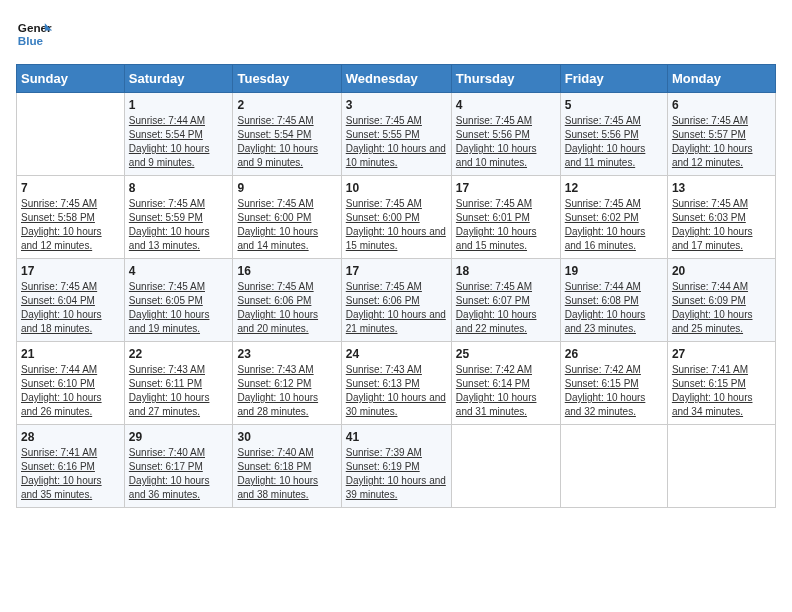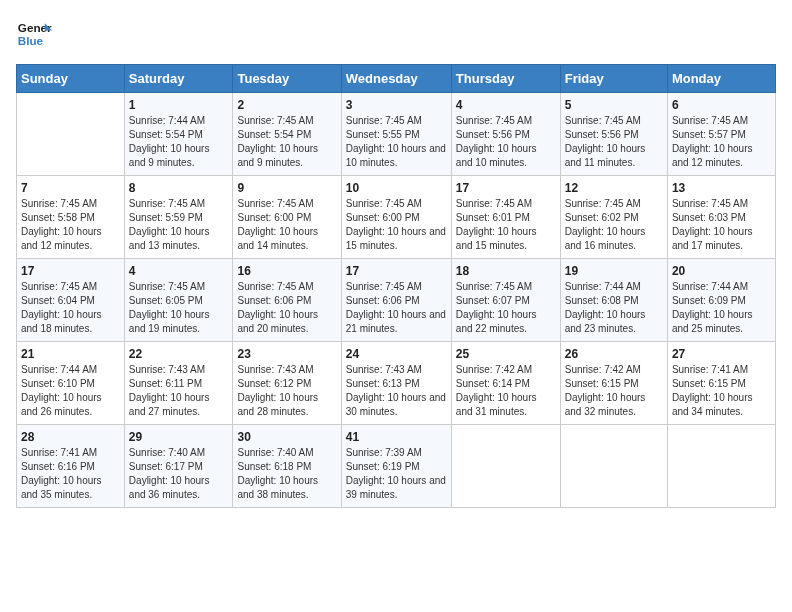--- a/index.html
+++ b/index.html
@@ -76,20 +76,21 @@
     }
     .day-number {
       font-weight: bold;
       font-size: 12px;
       margin-bottom: 2px;
     }
     .day-info {
       font-size: 10px;
       line-height: 1.4;
       color: #333;
+      text-decoration: underline;
     }
     .empty-cell {
       background-color: #fff !important;
     }
   </style>
 </head>
 <body>
 
 <div class="header-area">
   <div class="logo">

